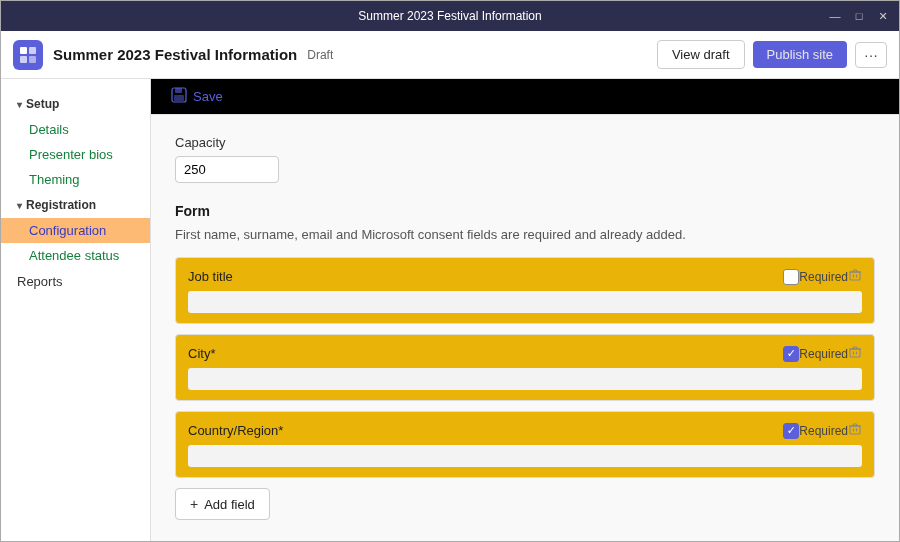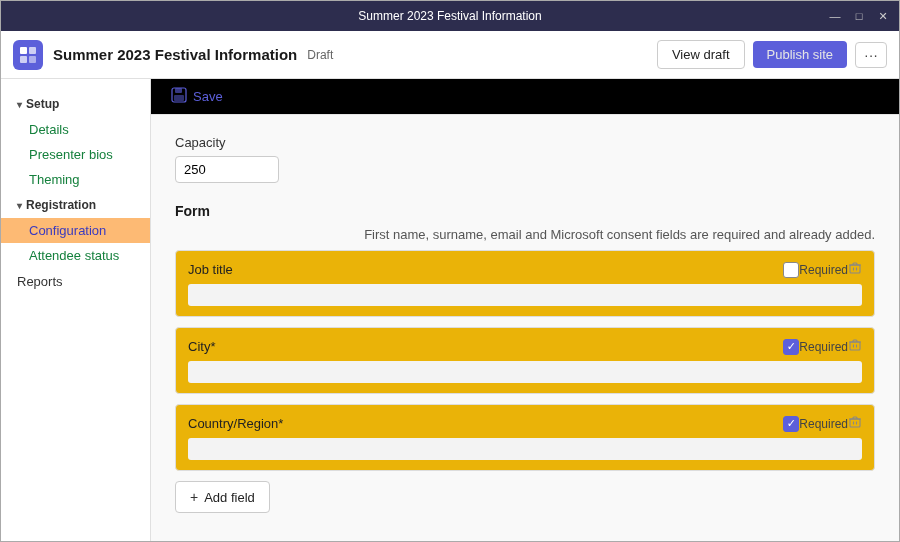--- a/index.html
+++ b/index.html
@@ -213,22 +213,21 @@
       font-size: 14px;
       font-weight: 600;
       color: #1a1a1a;
       margin-top: 20px;
       margin-bottom: 8px;
     }
 
     .form-desc {
       font-size: 13px;
       color: #555;
-      margin-bottom: 8px;
-      text-align: right;
+      margin-bottom: 15px;
     }
 
     .field-card {
       background: #eab308;
       border: 1px solid #ddd;
       border-radius: 4px;
       padding: 10px 12px;
       margin-bottom: 10px;
     }
     .field-card-top {

